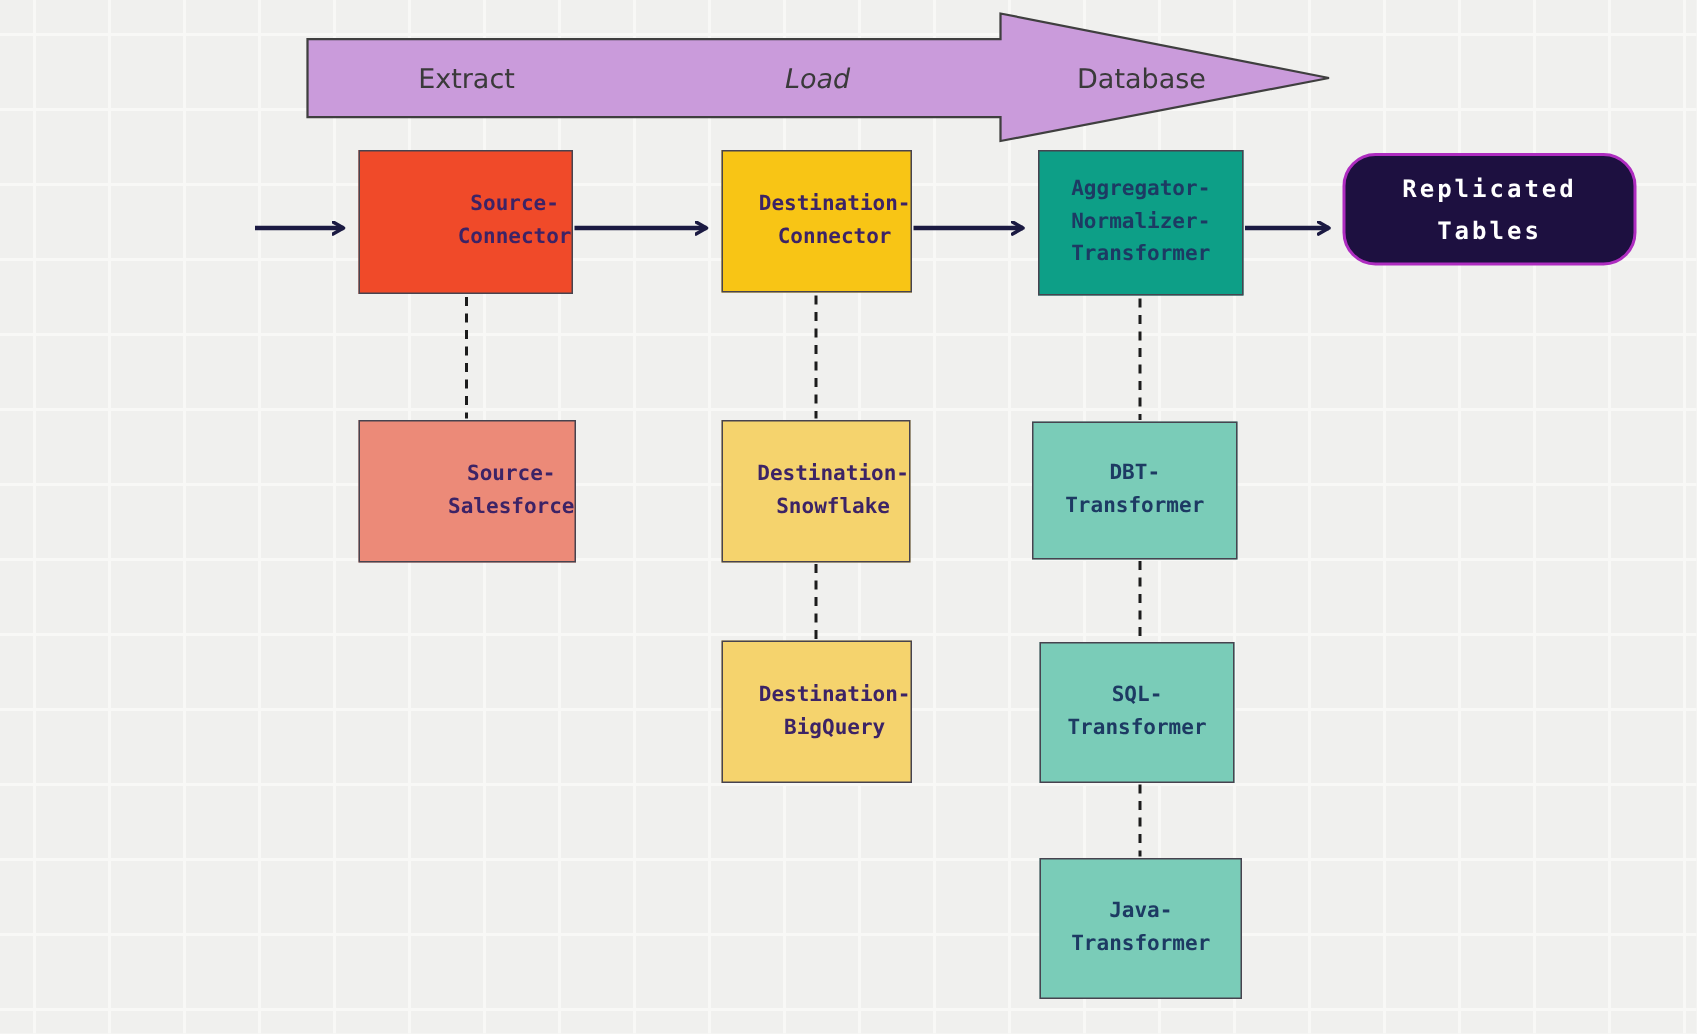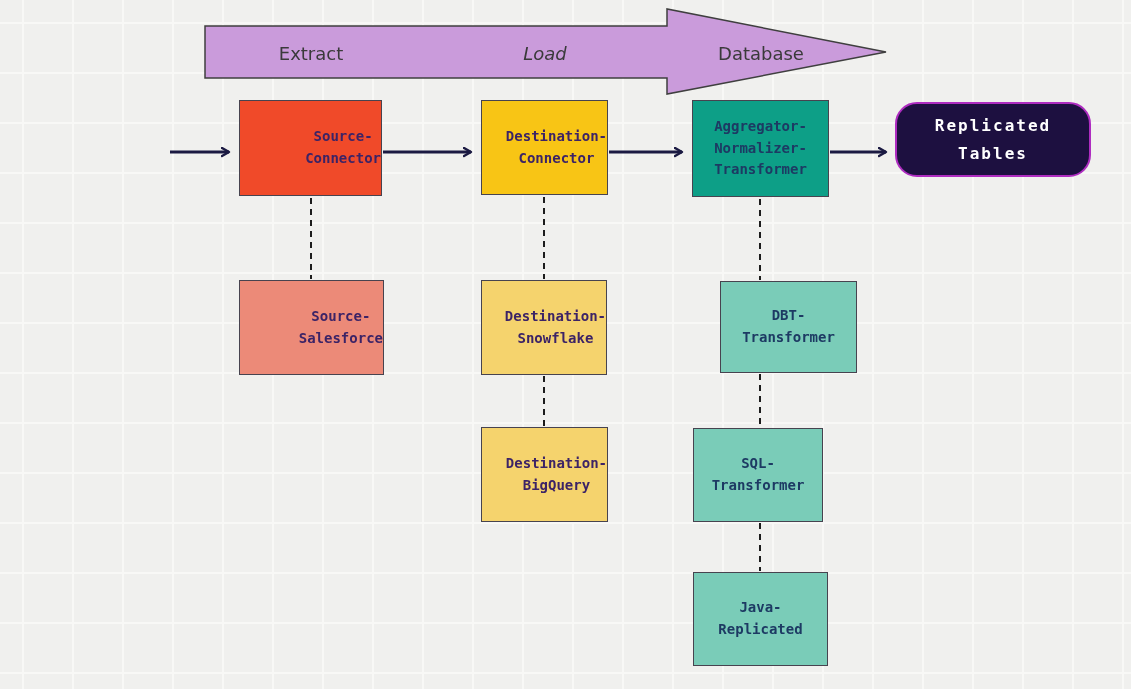--- a/index.html
+++ b/index.html
@@ -124,28 +124,28 @@
   <div class="node node--plain node--lightyellow warm-text" style="left:481px;top:280px;width:126px;height:95px;">
     <span class="lbl">Destination-
 Snowflake</span>
   </div>
 
   <div class="node node--plain node--lightyellow warm-text" style="left:481px;top:427px;width:127px;height:95px;">
     <span class="lbl">Destination-
 BigQuery</span>
   </div>
 
-  <div class="node node--plain node--lightteal cool-text" style="left:720px;top:281px;width:137px;height:92px;">
+  <div class="node node--plain node--lightteal cool-text" style="left:688px;top:281px;width:137px;height:92px;">
     <span class="lbl">DBT-
 Transformer</span>
   </div>
 
   <div class="node node--plain node--lightteal cool-text" style="left:693px;top:428px;width:130px;height:94px;">
     <span class="lbl">SQL-
 Transformer</span>
   </div>
 
   <div class="node node--plain node--lightteal cool-text" style="left:693px;top:572px;width:135px;height:94px;">
     <span class="lbl">Java-
-Replicated</span>
+Transformer</span>
   </div>
 
 </div>
 
 </body></html>

